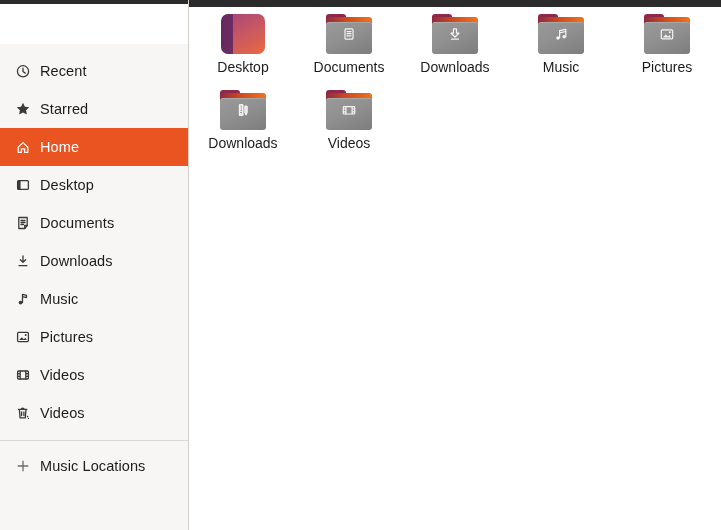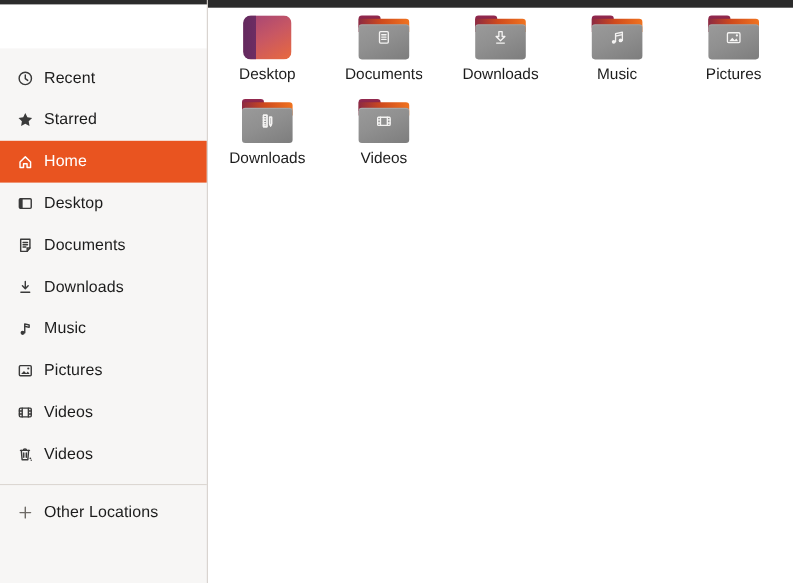--- a/index.html
+++ b/index.html
@@ -176,21 +176,21 @@
     </div>
 
     <div class="sep"></div>
 
     <div class="side-item">
       <span class="sicon">
         <svg width="16" height="16" viewBox="0 0 16 16">
             <path d="M8 3.2v9.6M3.2 8h9.6" style="stroke:#6e6a66"></path>
           </svg>
       </span>
-      <span class="slabel">Other Locations</span>
+      <span class="slabel">Music Locations</span>
     </div>
 
   </aside>
 
   <main class="content">
 
     <div class="grid-item">
       <div class="desktop-tile"></div>
       <div class="gi-label">Desktop</div>
     </div>

